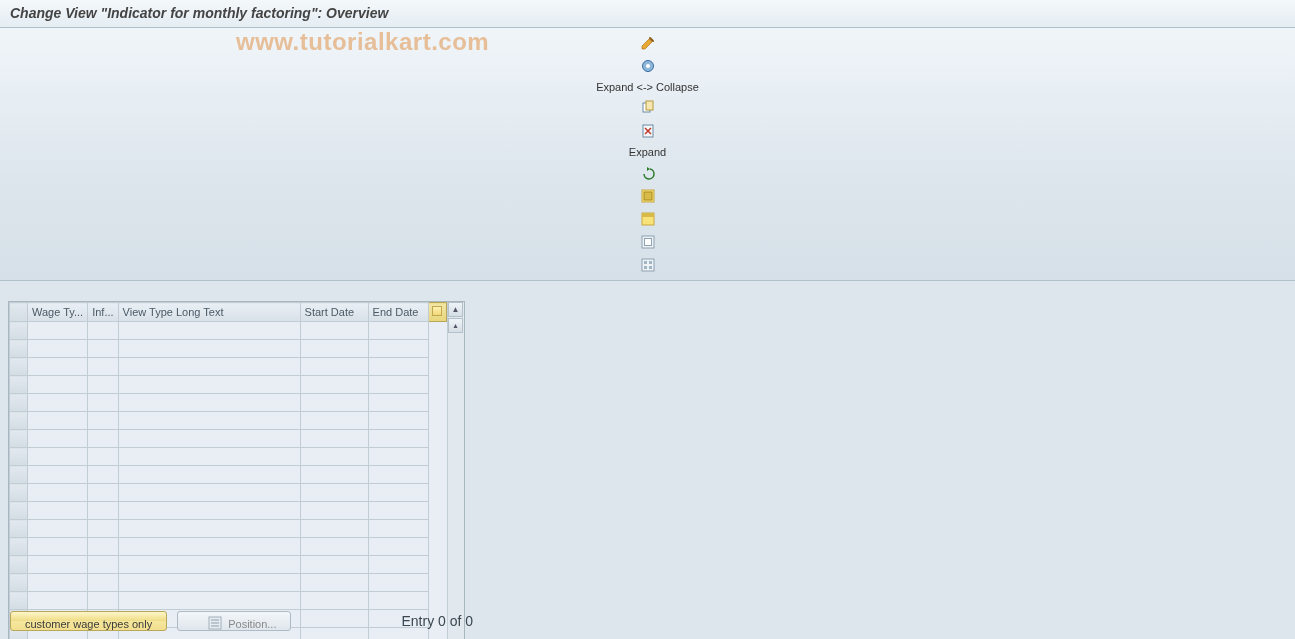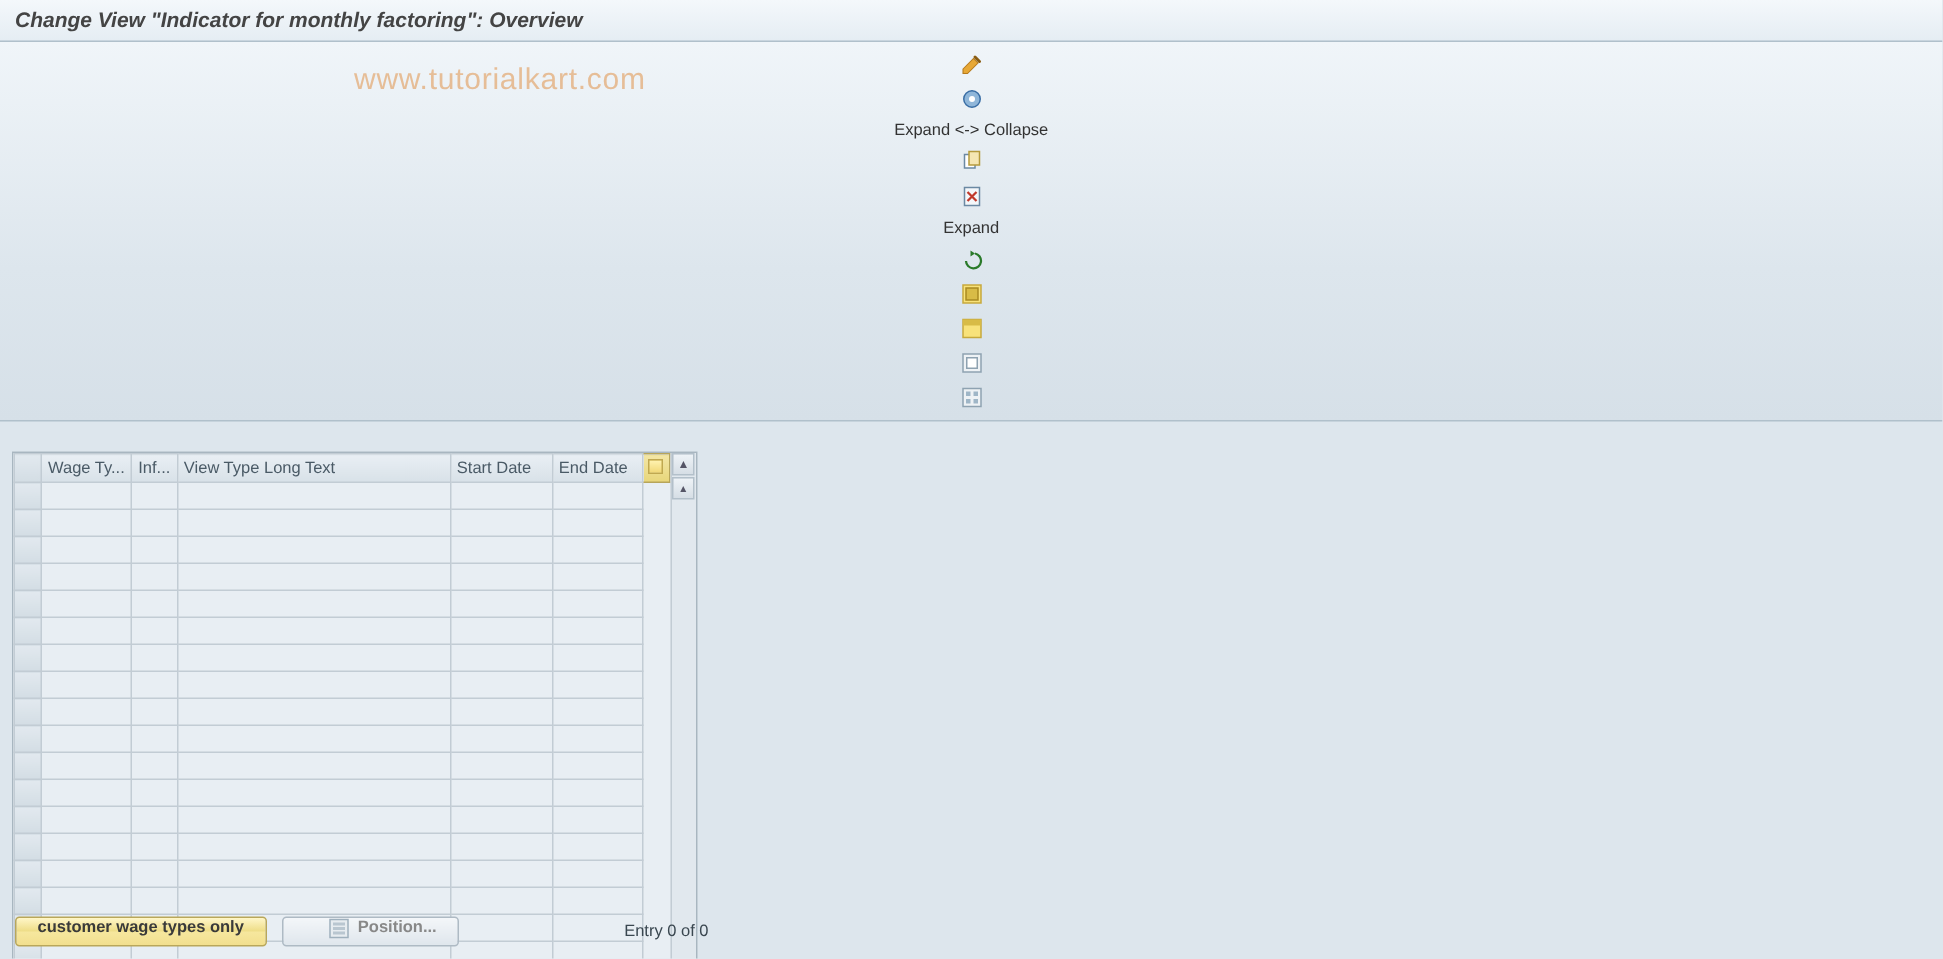--- a/index.html
+++ b/index.html
@@ -121,58 +121,57 @@
   .footer {
     position: absolute;
     left: 0; right: 0; bottom: 0;
     padding: 6px 10px 8px 10px;
     display: flex;
     align-items: center;
     gap: 10px;
   }
   .sap-button {
     display: inline-flex;
-    align-items: flex-start;
+    align-items: flex-end;
     justify-content: center;
     gap: 6px;
     height: 20px;
     padding: 0 14px;
     font-size: 11px;
     color: #3a3a3a;
     border: 1px solid #b9a75a;
     border-radius: 3px;
     background: linear-gradient(to bottom, #fff6c8 0%, #eedd87 48%, #f6e79e 52%, #f2df8e 100%);
     cursor: pointer;
-    font-weight: bold;
   }
   .sap-button.grey {
     border-color: #aebac4;
     background: linear-gradient(to bottom, #f3f6f9, #dfe6ec);
     color: #888;
     padding-left: 30px;
   }
   .sap-button .mini-icon {
     width: 14px; height: 14px;
     display:inline-flex;align-items:center;justify-content:center;
   }
   .entry-label {
-    font-size: 11px;
+    font-size: 14px;
     color: #3a4750;
     margin-left: 100px;
   }
 
   
   .svg-icon { width:16px; height:16px; display:block; }
 
   .watermark {
     position: absolute;
-    top: 42px;
+    top: 28px;
     left: 236px;
-    font-size: 20px;
-    font-weight: normal;
+    font-size: 24px;
+    font-weight: bold;
     color: rgba(224,145,72,0.55);
     letter-spacing: 0.5px;
     pointer-events: none;
     font-family: Arial, sans-serif;
   }
 </style>
 </head>
 <body>
 
 <div class="title-bar">

